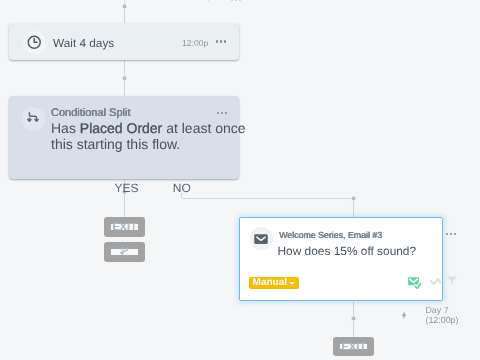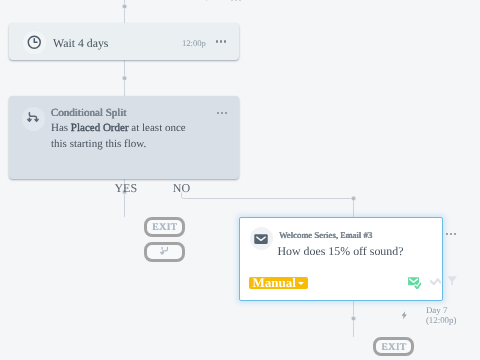--- a/index.html
+++ b/index.html
@@ -1,36 +1,36 @@
 <!DOCTYPE html>
 <html><head>
 <meta charset="utf-8">
 <style>
   html,body{margin:0;padding:0;}
   body{width:480px;height:360px;overflow:hidden;background:#f5f6f8;
        font-family:"Liberation Sans",sans-serif;-webkit-font-smoothing:antialiased;text-rendering:geometricPrecision;}
   body{will-change:opacity;}
-  .canvas{will-change:opacity;font-family:Liberation Serif, serif;}
+  .canvas{will-change:opacity;}
   .canvas{position:relative;width:480px;height:360px;}
   svg.lines{position:absolute;left:0;top:0;width:480px;height:360px;}
   .card{position:absolute;border-radius:4px;box-sizing:border-box;}
   .wait-card{left:9px;top:23px;width:230px;height:37px;background:#eaf0f2;box-shadow:0 1px 2px rgba(60,75,100,.45);}
   .split-card{left:9px;top:96px;width:230px;height:83px;background:#d9dfe6;box-shadow:0 1px 2px rgba(60,75,100,.45);}
   .email-card{left:239px;top:217px;width:204px;height:84px;background:#fff;border:1.5px solid #6dbae6;border-radius:2px;
               box-shadow:0 0 5px 1.5px rgba(109,186,230,.28);}
   .icon-circle{position:absolute;border-radius:50%;}
   .dots{position:absolute;display:flex;gap:2px;}
   .dots i{display:block;width:2.3px;height:2.3px;border-radius:50%;background:#7c8897;}
   .dots{gap:1.8px;}
   .title{position:absolute;color:#46525e;}
-  .exitbox{position:absolute;box-sizing:border-box;border:3px solid #a3a3a3;border-radius:8px;background:#f8f9fb;
-           display:flex;align-items:center;justify-content:center;color:#aeb9c3;font-weight:normal;text-shadow:0.35px 0 0 #aeb9c3,-0.35px 0 0 #aeb9c3;letter-spacing:.5px;margin-left:40px;}
+  .exitbox{position:absolute;box-sizing:border-box;border:7px solid #a3a3a3;border-radius:3px;background:#f8f9fb;
+           display:flex;align-items:center;justify-content:center;color:#aeb9c3;font-weight:normal;text-shadow:0.35px 0 0 #aeb9c3,-0.35px 0 0 #aeb9c3;letter-spacing:.5px;}
   .branchlabel{position:absolute;color:#58646f;font-size:12px;line-height:12px;}
   .badge{position:absolute;background:#f9bc05;color:#fff;border-radius:2px;display:flex;align-items:center;
-         font-size:13px;font-weight:bold;padding:0 3.6px;gap:2.2px;}
+         font-size:10px;font-weight:bold;padding:0 3.6px;gap:2.2px;}
 </style>
 </head>
 <body>
 
 <div class="canvas">
 
   <svg class="lines" viewBox="0 0 480 360">
     <g stroke="#ccd3db" stroke-width="1" fill="none" shape-rendering="crispEdges">
       <path d="M124.5 0 V23"></path>
       <path d="M124.5 60 V96"></path>
@@ -85,21 +85,21 @@
         <path d="M1.6 15.6 L4.4 18.8 L7.2 15.6"></path>
         <path d="M14.8 15.6 L17.6 18.8 L20.4 15.6"></path>
       </g>
     </svg>
     <div style="position:absolute;left:42px;top:10.9px;font-size:11px;color:#78848f;font-weight:normal;text-shadow:0.3px 0 0 #78848f,-0.3px 0 0 #78848f;">Conditional Split</div>
     <div class="dots" style="left:207.8px;top:15.7px;">
       <i></i>
         <i></i>
         <i></i>
     </div>
-    <div style="position:absolute;left:42px;top:24px;width:200px;font-size:11px;line-height:16.3px;color:#46525e;white-space:nowrap;">
+    <div style="position:absolute;left:42px;top:24px;width:200px;font-size:14px;line-height:16.3px;color:#46525e;white-space:nowrap;">
       <div><span>Has </span><span style="font-weight:normal;-webkit-text-stroke:0.35px #46525e;">Placed Order</span><span> at least once</span></div>
       <div>this starting this flow.</div>
     </div>
   </div>
 
   <div class="branchlabel" style="left:114.4px;top:182.2px;">YES</div>
   <div class="branchlabel" style="left:172.8px;top:182px;">NO</div>
 
   <div class="exitbox" style="left:103.6px;top:217.2px;width:41.7px;height:19.6px;font-size:10.1px;padding-left:1px;padding-top:1.4px;">EXIT</div>
   <div class="exitbox" style="left:104px;top:242px;width:41px;height:20px;">

